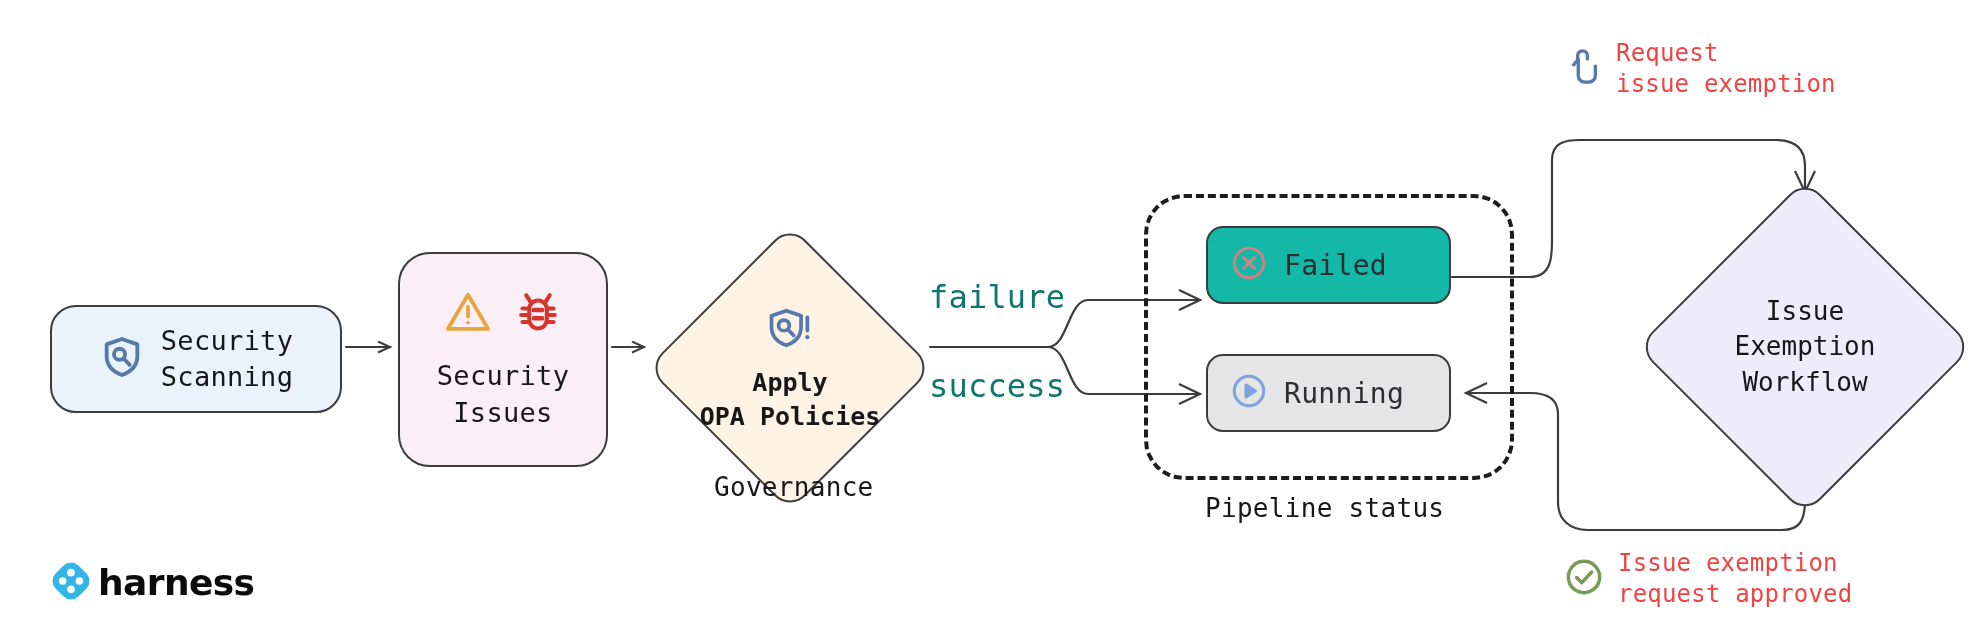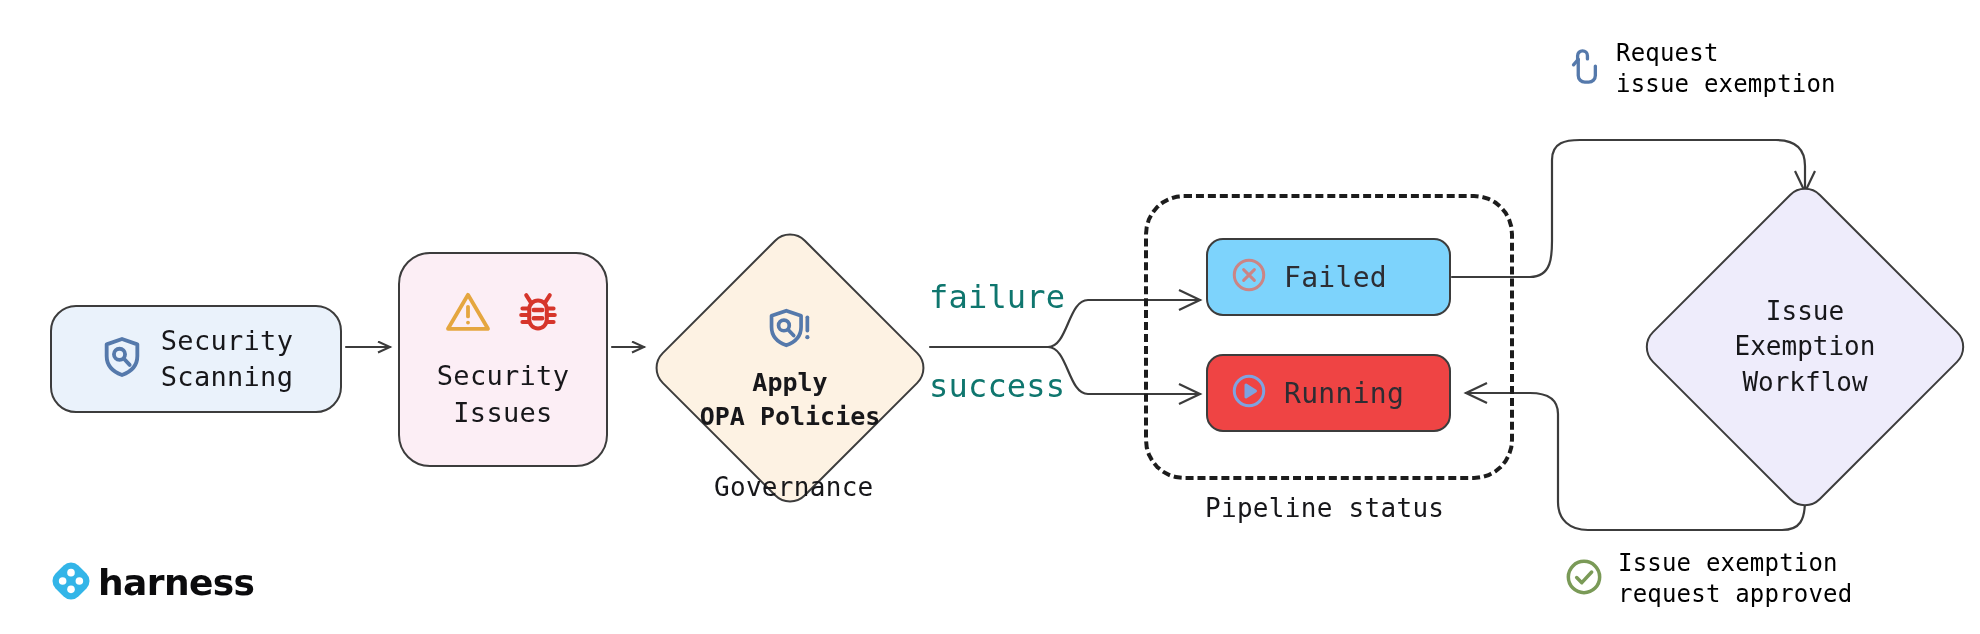--- a/index.html
+++ b/index.html
@@ -123,26 +123,26 @@
     gap: 16px;
     padding: 0 22px;
     box-sizing: border-box;
     color: #2d2d33;
   }
   .pill .label {
     font-size: 28px;
     letter-spacing: 0.3px;
   }
   #node-status-failed {
-    left: 1206px; top: 238px; width: 245px; height: 78px;
-    background: #7dd3fc;
+    left: 1206px; top: 226px; width: 245px; height: 78px;
+    background: #14b8a6;
   }
   #node-status-running {
     left: 1206px; top: 354px; width: 245px; height: 78px;
-    background: #ef4444;
+    background: #e5e5e5;
   }
 
   
   #group-pipeline-status {
     position: absolute;
     left: 1144px; top: 194px; width: 370px; height: 286px;
     border: 4px dashed #1c1c1c;
     border-radius: 40px;
     box-sizing: border-box;
     background: transparent;
@@ -173,21 +173,21 @@
   
   .annotation {
     position: absolute;
     display: flex;
     align-items: center;
     gap: 14px;
   }
   .annotation .ann-text {
     font-size: 24px;
     line-height: 1.3;
-    color: #000000;
+    color: #ef4444;
     white-space: pre;
     letter-spacing: 0.2px;
   }
   #annotation-request-exemption { left: 1564px; top: 38px; }
   #annotation-request-approved  { left: 1564px; top: 548px; }
 
   
   #brand-logo {
     position: absolute;
     left: 52px; top: 562px;

